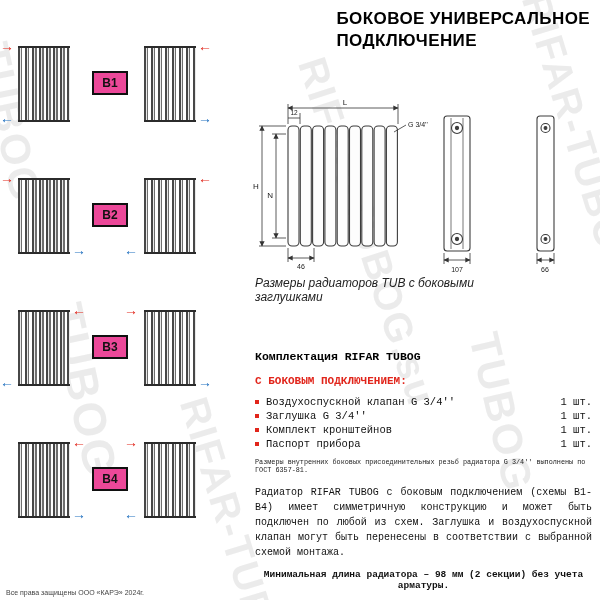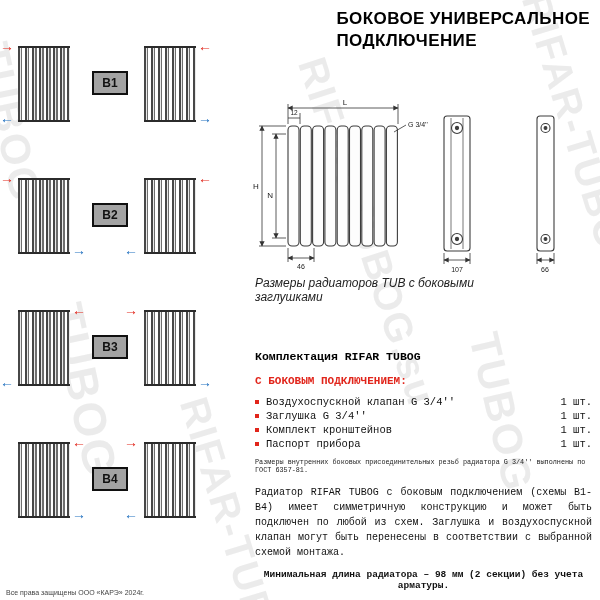--- a/index.html
+++ b/index.html
@@ -18,21 +18,21 @@
   .title{position:absolute;z-index:1;top:8px;right:10px;text-align:left;
          font-size:17px;font-weight:bold;line-height:1.3;letter-spacing:.4px;color:#000;}
   
   .schemes{position:absolute;z-index:1;left:8px;top:46px;width:240px;}
   .scheme-row{position:relative;width:240px;height:72px;margin-bottom:60px;}
   .radiator{position:absolute;top:0;width:52px;height:72px;
             background:repeating-linear-gradient(90deg,#474747 0 2px,#e8e8e8 2px 3px,#6e6e6e 3px 4.5px,#fff 4.5px 7px);
             border-top:2px solid #2b2b2b;border-bottom:2px solid #2b2b2b;}
   .rad-a{left:10px}.rad-b{left:136px}
   .scheme-label{position:absolute;left:84px;top:25px;width:32px;height:20px;border:2px solid #101010;
-                background:#a3a3a3;display:flex;align-items:center;justify-content:center;
+                background:#ec4899;display:flex;align-items:center;justify-content:center;
                 font-weight:bold;font-size:12px;}
   .arrow{position:absolute;font-size:14px;font-weight:bold;line-height:1;}
   .h-r0l{left:-8px}.h-r0r{left:64px}.h-r1l{left:116px}.h-r1r{left:190px}
   .v-t{top:-7px}.v-b{bottom:-7px}
   .red{color:#e1251b}.blue{color:#1f6fbf}
   
   .drawing{position:absolute;z-index:1;left:248px;top:96px;}
   .drawing svg text{font-family:"Liberation Sans",sans-serif;fill:#1a1a1a;}
   .draw-caption{position:absolute;z-index:1;left:255px;top:276px;width:220px;
                 font-size:12px;font-style:italic;color:#222;}

